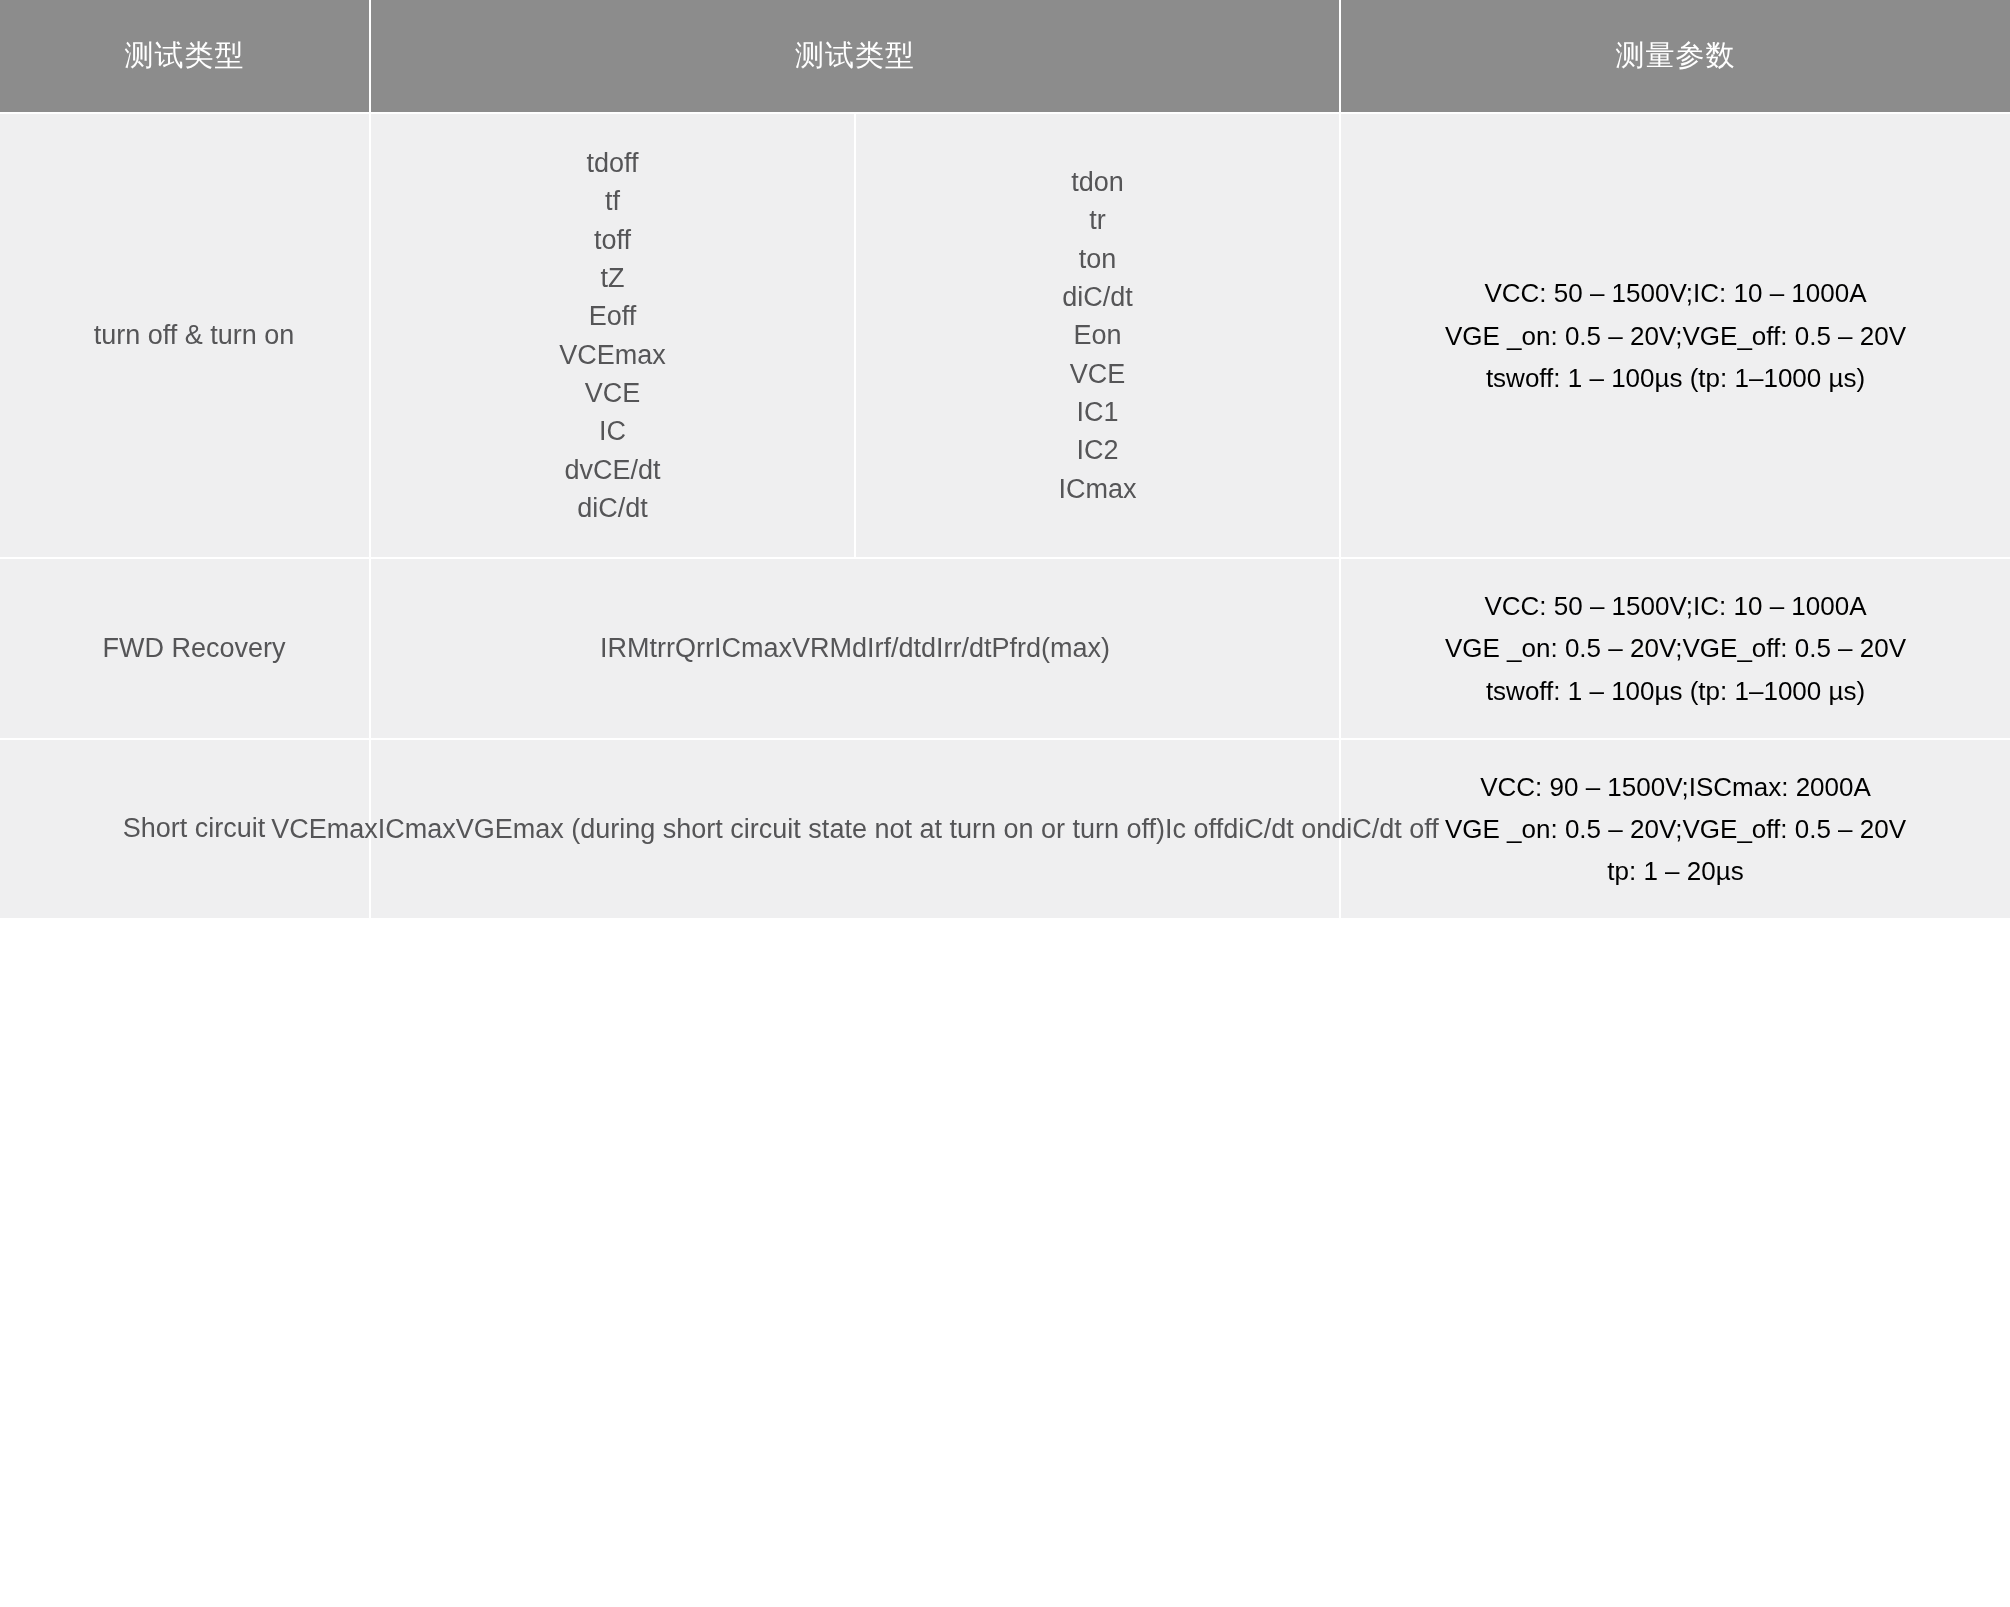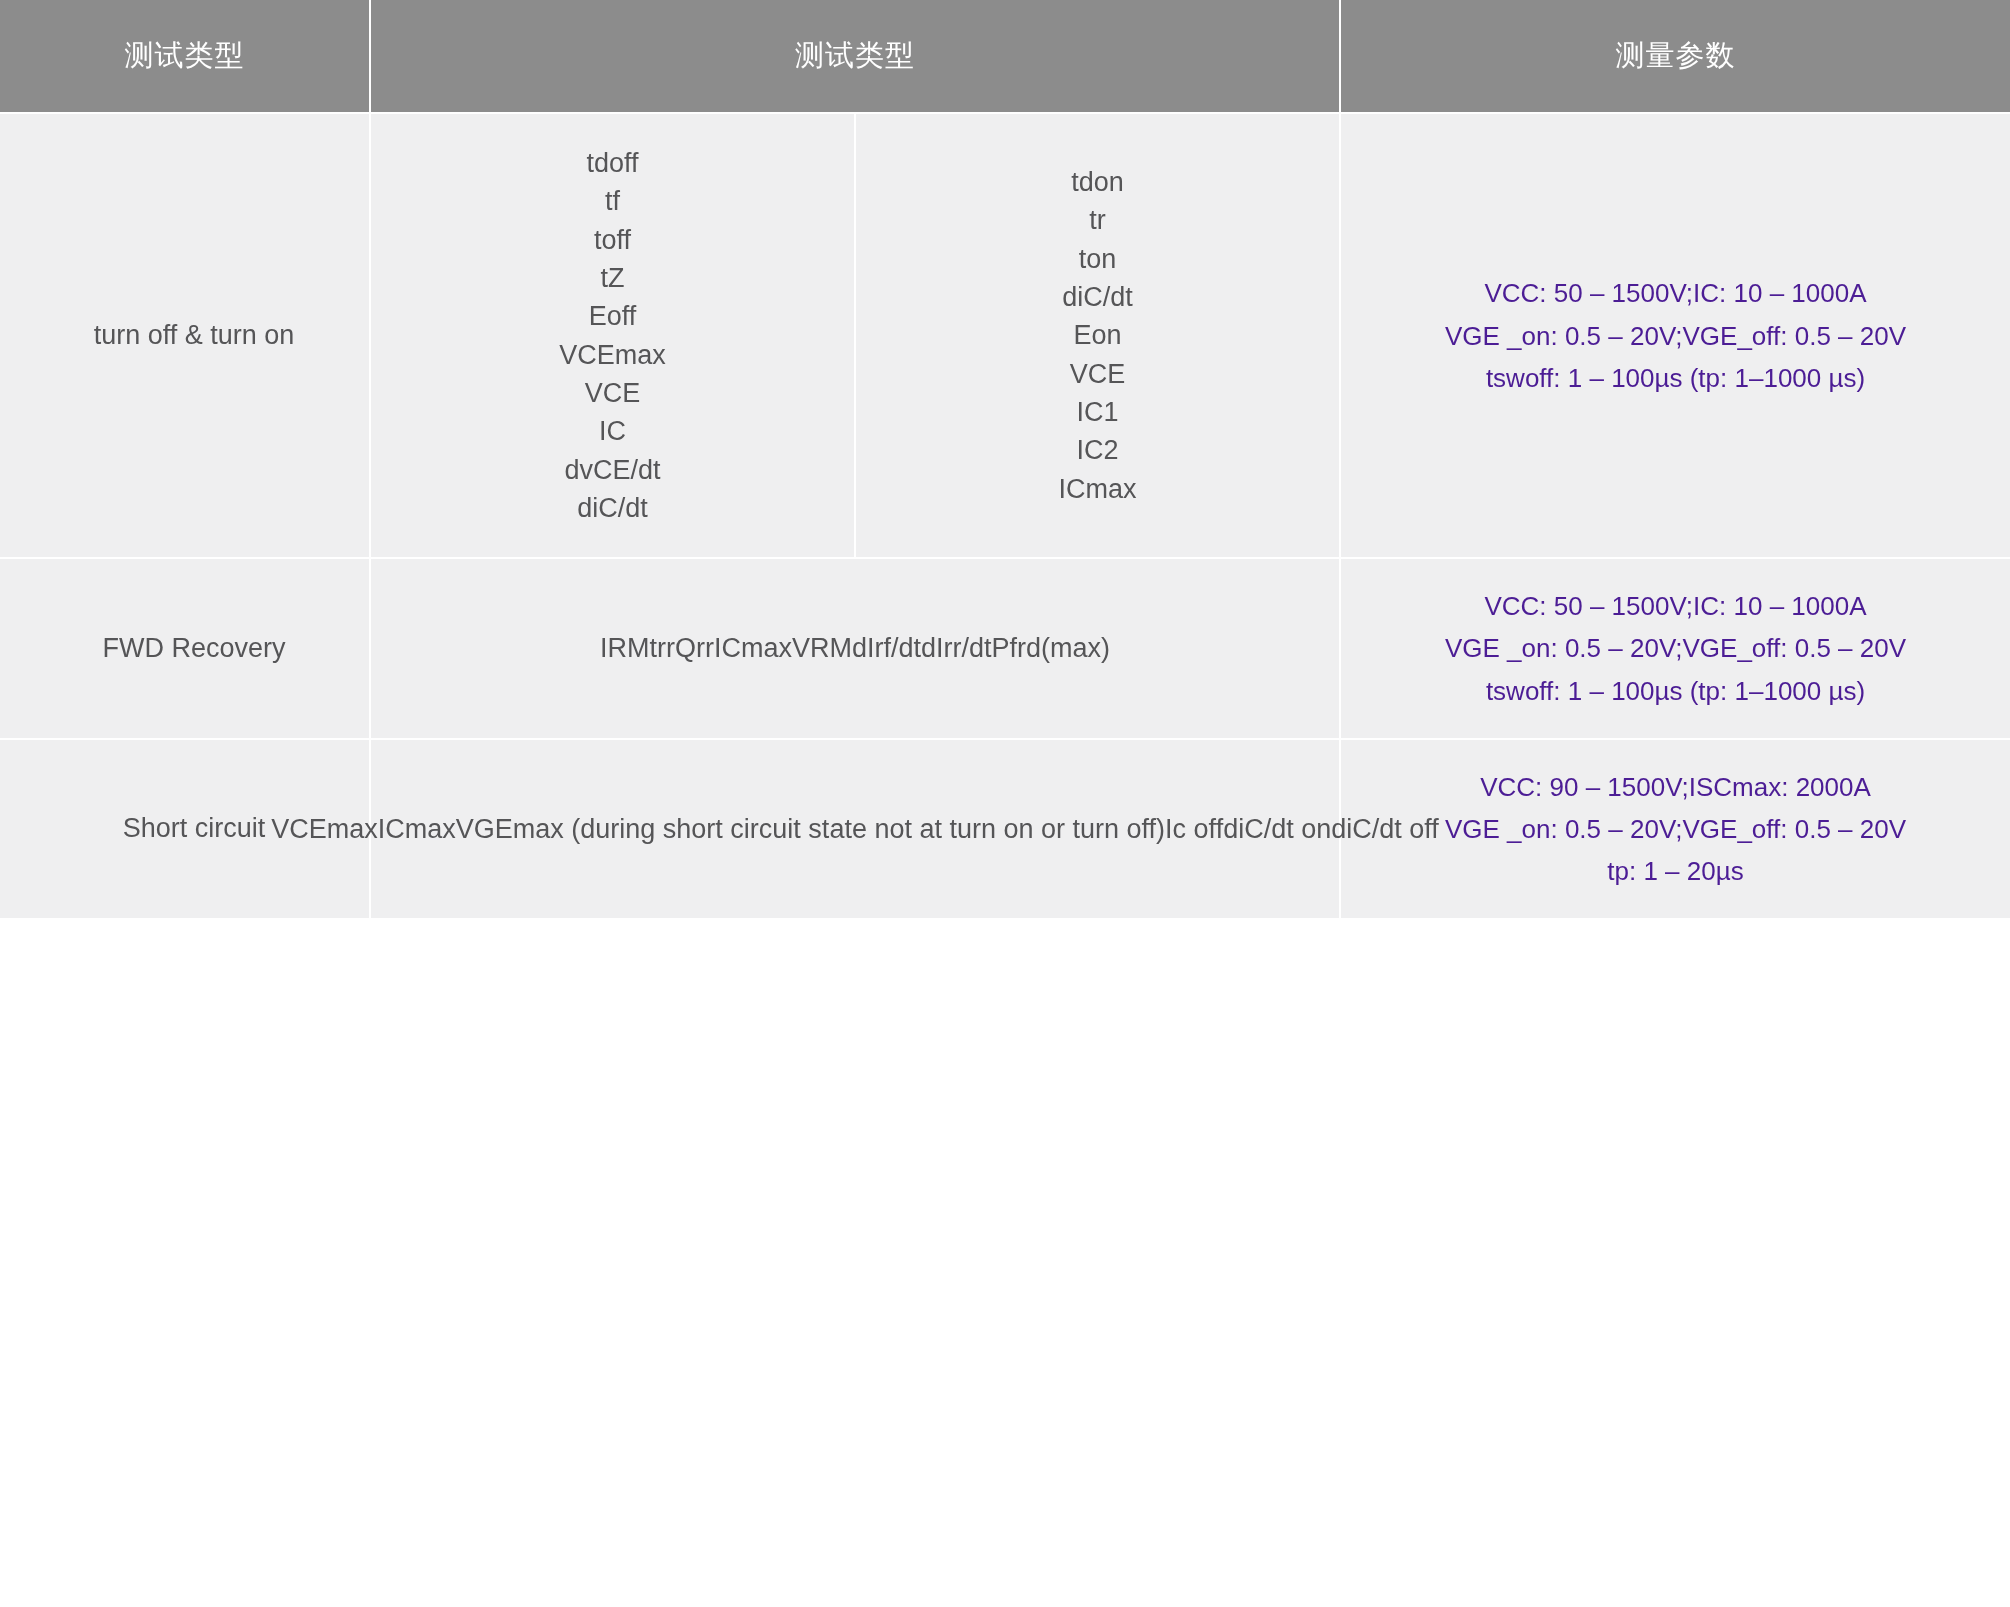--- a/index.html
+++ b/index.html
@@ -92,21 +92,21 @@
   .param-single {
     display: flex;
     flex-direction: row;
     align-items: center;
     justify-content: center;
     padding: 34px 0;
   }
   .cond-line {
     line-height: 1.62;
     font-size: 26px;
-    color: #4c1d95;
+    color: #000000;
     white-space: nowrap;
   }
   .cond-block {
     display: flex;
     flex-direction: column;
     align-items: center;
     justify-content: center;
   }
 </style>
 </head>

